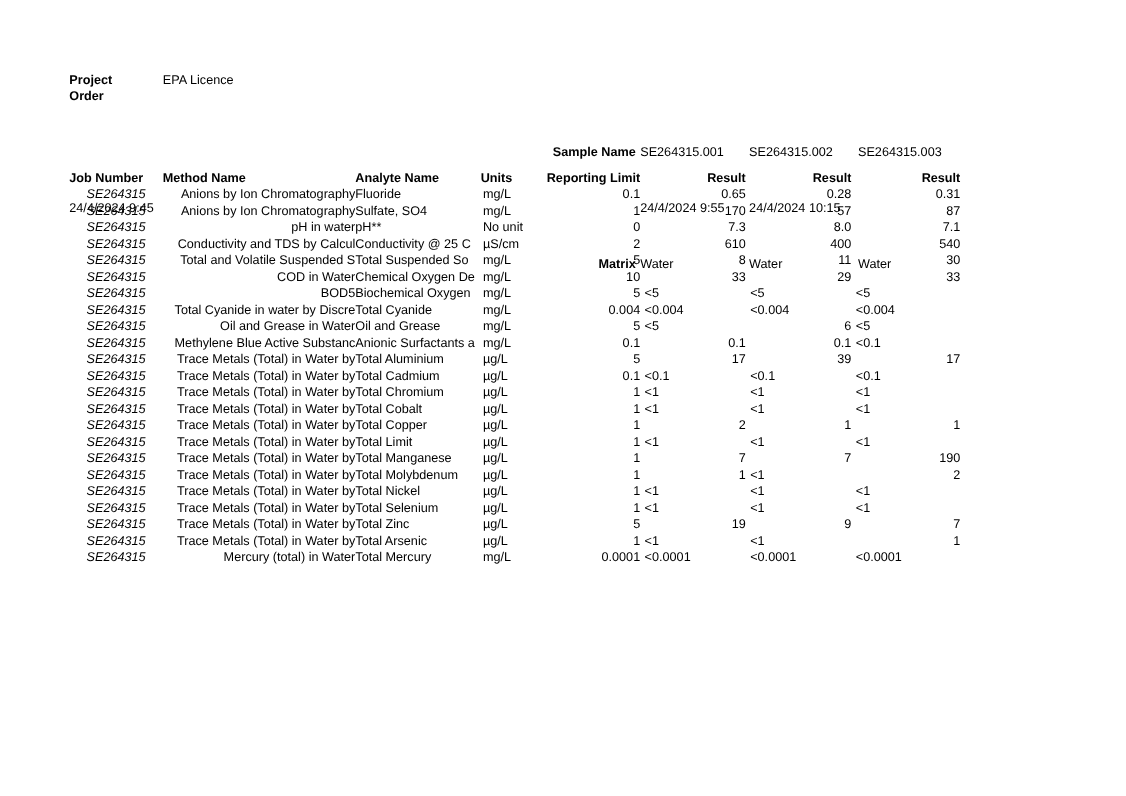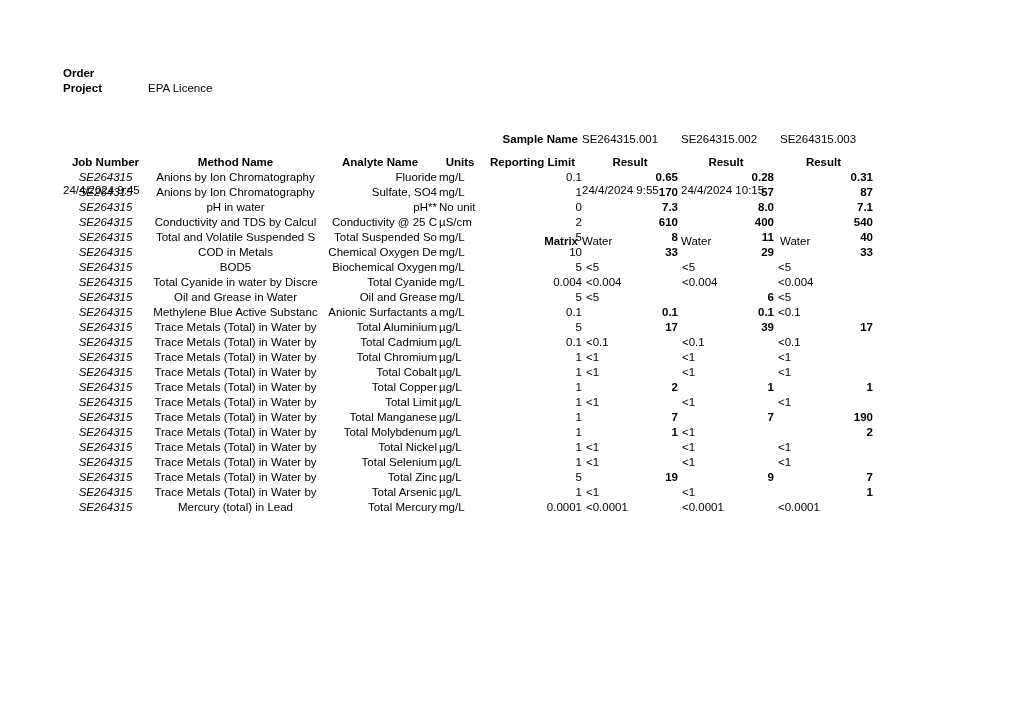--- a/index.html
+++ b/index.html
@@ -47,42 +47,42 @@
     display: grid;
     grid-template-columns: 85px 175px 114px 46px 99px 96px 96px 99px;
     height: 15px;
     line-height: 15px;
   }
   .thead-row > div, .trow > div {
     white-space: nowrap;
     overflow: hidden;
   }
   .thead-row { font-weight: bold; }
-  .h-center { text-align: center; }
-  .h-right  { text-align: center; }
+  .h-center { }
+  .h-right  { text-align: right; }
 
   .c-job     { text-align: center; font-style: italic; }
-  .c-method  { text-align: center; }
-  .c-analyte { text-align: right; }
+  .c-method  { text-align: right; }
+  .c-analyte { text-align: left; }
   .c-units   { text-align: left; padding-left: 2px; }
   .c-rl      { text-align: right; }
-  .c-res.num { text-align: right; font-weight: bold; }
+  .c-res.num { text-align: right; font-weight: normal; }
   .c-res.lt  { text-align: left; padding-left: 4px; font-weight: normal; }
 </style>
 </head>
 <body>
 
 <div class="abs" id="order-block">
   <div class="kv-row">
+    <div class="kv-label">Project</div>
+    <div>EPA Licence</div>
+  </div>
+  <div class="kv-row">
     <div class="kv-label">Order</div>
     <div></div>
-  </div>
-  <div class="kv-row">
-    <div class="kv-label">Project</div>
-    <div>EPA Licence</div>
   </div>
 </div>
 
 <div class="abs" id="meta-block">
   <div class="meta-row">
     <div class="meta-label">Sample Name</div>
     <div>SE264315.001</div>
     <div>SE264315.002</div>
     <div>SE264315.003</div>
   </div>
@@ -152,25 +152,25 @@
         <div class="c-res num">540</div>
       </div>
       <div class="trow">
         <div class="c-job">SE264315</div>
         <div class="c-method">Total and Volatile Suspended S</div>
         <div class="c-analyte">Total Suspended So</div>
         <div class="c-units">mg/L</div>
         <div class="c-rl">5</div>
         <div class="c-res num">8</div>
         <div class="c-res num">11</div>
-        <div class="c-res num">40</div>
-      </div>
-      <div class="trow">
-        <div class="c-job">SE264315</div>
-        <div class="c-method">COD in Metals</div>
+        <div class="c-res num">30</div>
+      </div>
+      <div class="trow">
+        <div class="c-job">SE264315</div>
+        <div class="c-method">COD in Water</div>
         <div class="c-analyte">Chemical Oxygen De</div>
         <div class="c-units">mg/L</div>
         <div class="c-rl">10</div>
         <div class="c-res num">33</div>
         <div class="c-res num">29</div>
         <div class="c-res num">33</div>
       </div>
       <div class="trow">
         <div class="c-job">SE264315</div>
         <div class="c-method">BOD5</div>
@@ -326,21 +326,21 @@
         <div class="c-method">Trace Metals (Total) in Water by</div>
         <div class="c-analyte">Total Arsenic</div>
         <div class="c-units">µg/L</div>
         <div class="c-rl">1</div>
         <div class="c-res lt">&lt;1</div>
         <div class="c-res lt">&lt;1</div>
         <div class="c-res num">1</div>
       </div>
       <div class="trow">
         <div class="c-job">SE264315</div>
-        <div class="c-method">Mercury (total) in Lead</div>
+        <div class="c-method">Mercury (total) in Water</div>
         <div class="c-analyte">Total Mercury</div>
         <div class="c-units">mg/L</div>
         <div class="c-rl">0.0001</div>
         <div class="c-res lt">&lt;0.0001</div>
         <div class="c-res lt">&lt;0.0001</div>
         <div class="c-res lt">&lt;0.0001</div>
       </div>
     </div>
 </div>
 

